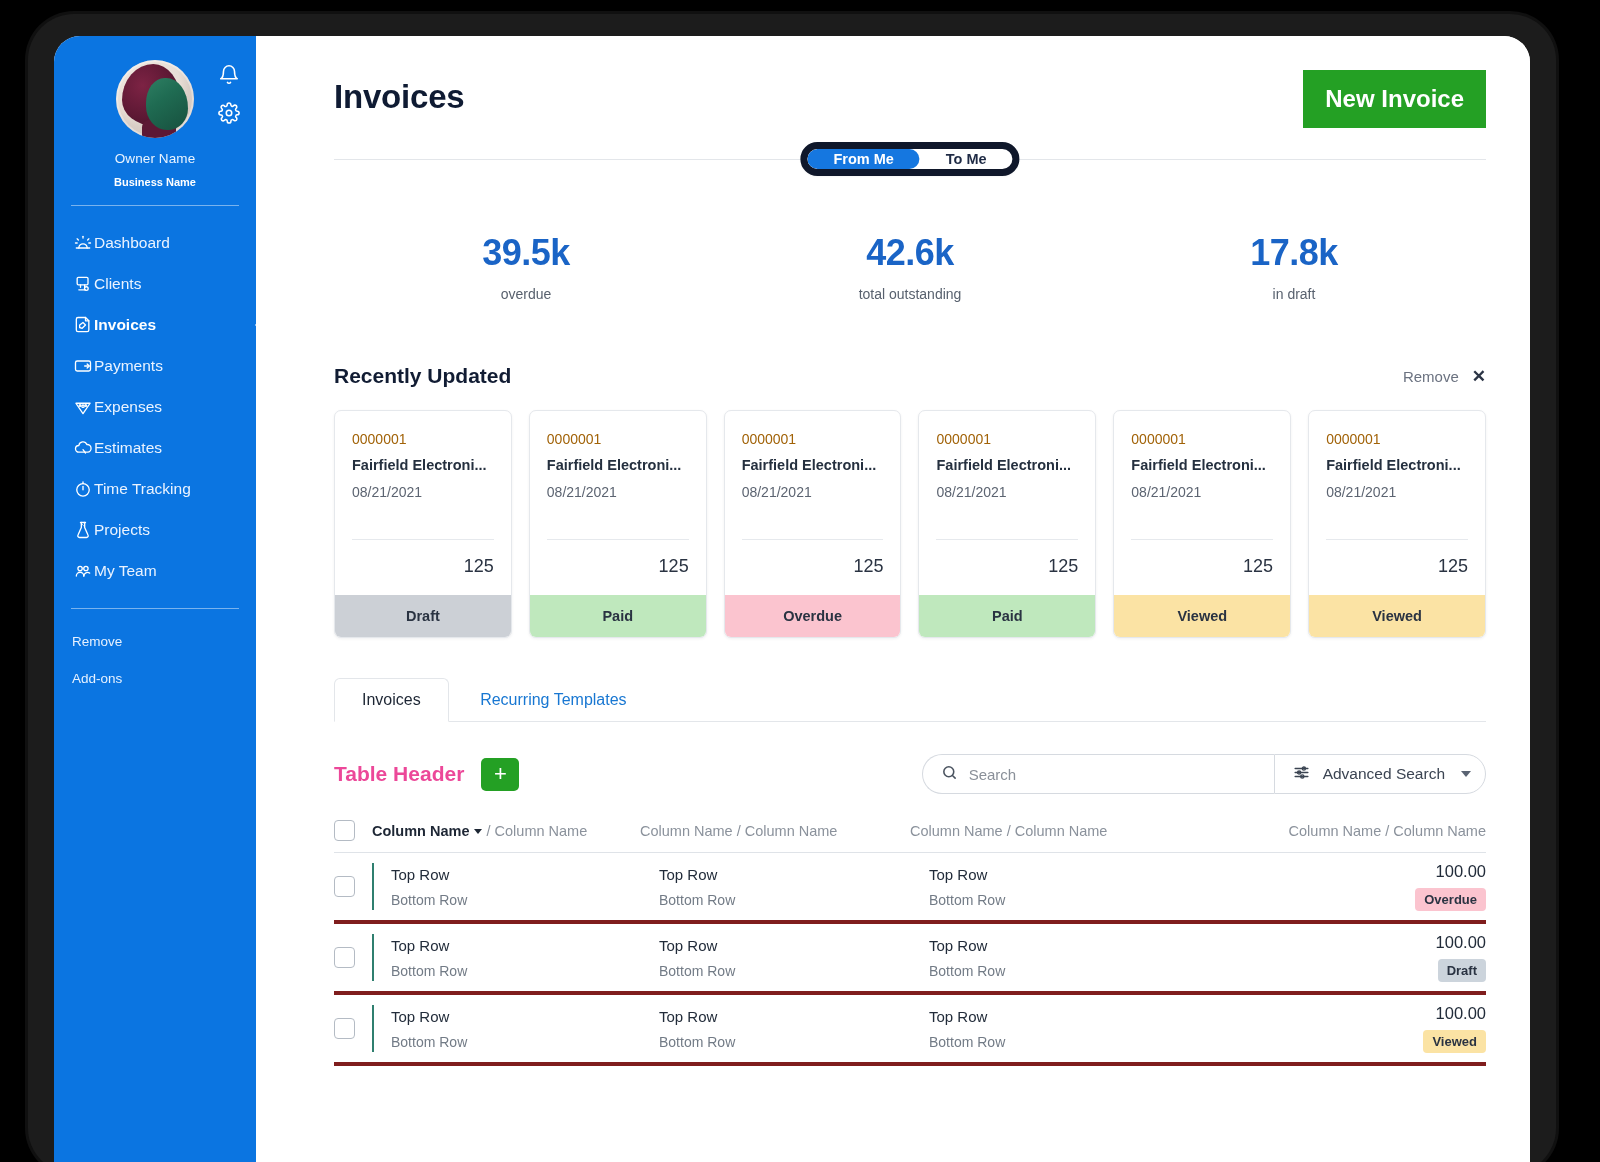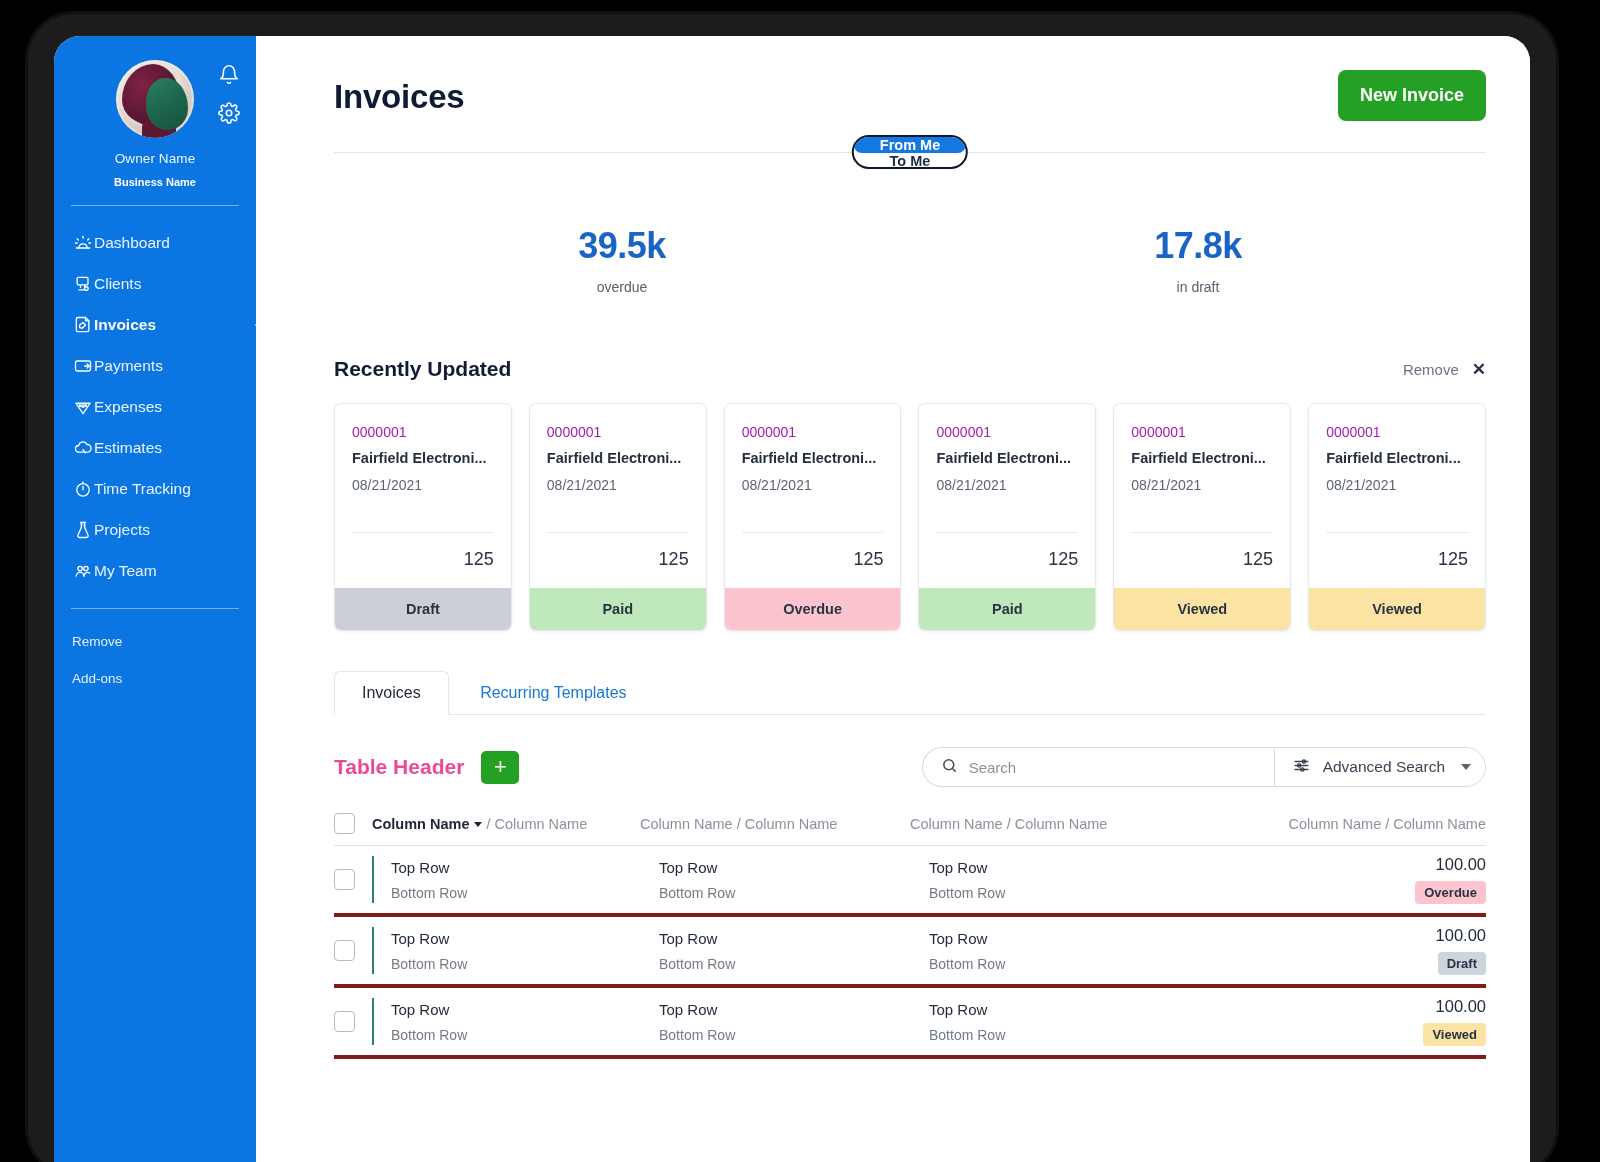--- a/index.html
+++ b/index.html
@@ -82,31 +82,31 @@
   .sub-nav { padding-top: 14px; }
   .sub-item { font-size: 13.5px; color:#e6f1ff; padding: 11px 0 11px 18px; cursor:pointer; }
 
   
   #main { flex:1; background:#fff; position:relative; padding: 0 0 0 0; overflow:hidden;}
   .main-inner { padding: 42px 44px 0 78px; }
 
   .page-head { display:flex; align-items:flex-start; justify-content:space-between; }
   .page-title { font-size: 33px; font-weight:700; color:#0f1b33; letter-spacing:-.2px; }
   .new-invoice {
-    background:#24a024; color:#fff; border:none; border-radius:8px;
-    font-size: 18px; font-weight:700; padding: 15px 22px; cursor:pointer;
+    background:#24a024; color:#fff; border:none; border-radius:0;
+    font-size: 24px; font-weight:700; padding: 15px 22px; cursor:pointer;
     font-family:"Liberation Sans", sans-serif; margin-top:-8px;
   }
 
   .seg-wrap { position:relative; margin-top: 14px; height: 34px; }
   .seg-line { position:absolute; left:0; right:0; top:17px; height:1px; background:#e3e6ea; }
   .seg {
     position:absolute; left:50%; transform:translateX(-50%); top:0;
-    display:flex; background:#fff; border:2px solid #0f172a; border-radius:18px;
-    height: 34px; overflow:hidden; box-shadow:0 1px 2px rgba(0,0,0,.04);flex-direction:column;
+    display:flex; background:#fff; border:7px solid #0f172a; border-radius:18px;
+    height: 34px; overflow:hidden; box-shadow:0 1px 2px rgba(0,0,0,.04);
   }
   .seg button {
     border:none; background:transparent; cursor:pointer;
     font-family:"Liberation Sans", sans-serif; font-size:14.5px; font-weight:700;
     padding: 0 26px; color:#1f2b45;
   }
   .seg button.on { background:#1577e0; color:#fff; border-radius:18px; }
 
   .stats { display:flex; margin-top: 56px; }
   .stat { flex:1; text-align:center; }
@@ -117,21 +117,21 @@
   .section-title { font-size:21px; font-weight:700; color:#111c33; }
   .remove-btn { display:flex; align-items:center; gap:13px; font-size:15px; color:#6b7280; cursor:pointer; }
   .remove-x { font-size:17px; color:#2b3445; font-weight:700; }
 
   .cards { display:flex; gap: 17px; margin-top: 22px; }
   .card {
     flex:1; background:#fff; border:1px solid #e5e8ec; border-radius:7px;
     overflow:hidden; box-shadow: 0 1px 3px rgba(16,24,40,.06); cursor:pointer;
   }
   .card-body { padding: 20px 17px 0 17px; }
-  .card-num { font-size:14px; color:#a21caf; }
+  .card-num { font-size:14px; color:#a16207; }
   .card-name { font-size:14.5px; font-weight:700; color:#25303f; margin-top:10px; }
   .card-date { font-size:14px; color:#5c6471; margin-top:11px; }
   .card-div { height:1px; background:#e6e9ed; margin: 39px 0 0 0; }
   .card-amt { text-align:right; font-size:18px; color:#2a3342; padding: 16px 0 18px 0; }
   .card-status { text-align:center; font-size:14.5px; font-weight:700; color:#2a3342; padding: 13px 0; }
   .st-draft { background:#ccd0d6; }
   .st-paid  { background:#bfe8bd; }
   .st-overdue { background:#fbc4cf; }
   .st-viewed { background:#fbe3a4; }
 
@@ -353,20 +353,24 @@
             <button>To Me</button>
           </div>
         </div>
 
         <div class="stats">
           <div class="stat">
             <div class="val">39.5k</div>
             <div class="lbl">overdue</div>
           </div>
           <div class="stat">
+            <div class="val">42.6k</div>
+            <div class="lbl">total outstanding</div>
+          </div>
+          <div class="stat">
             <div class="val">17.8k</div>
             <div class="lbl">in draft</div>
           </div>
         </div>
 
         <div class="section-head">
           <div class="section-title">Recently Updated</div>
           <div class="remove-btn">
             <span>Remove</span>
             <span class="remove-x">✕</span>

